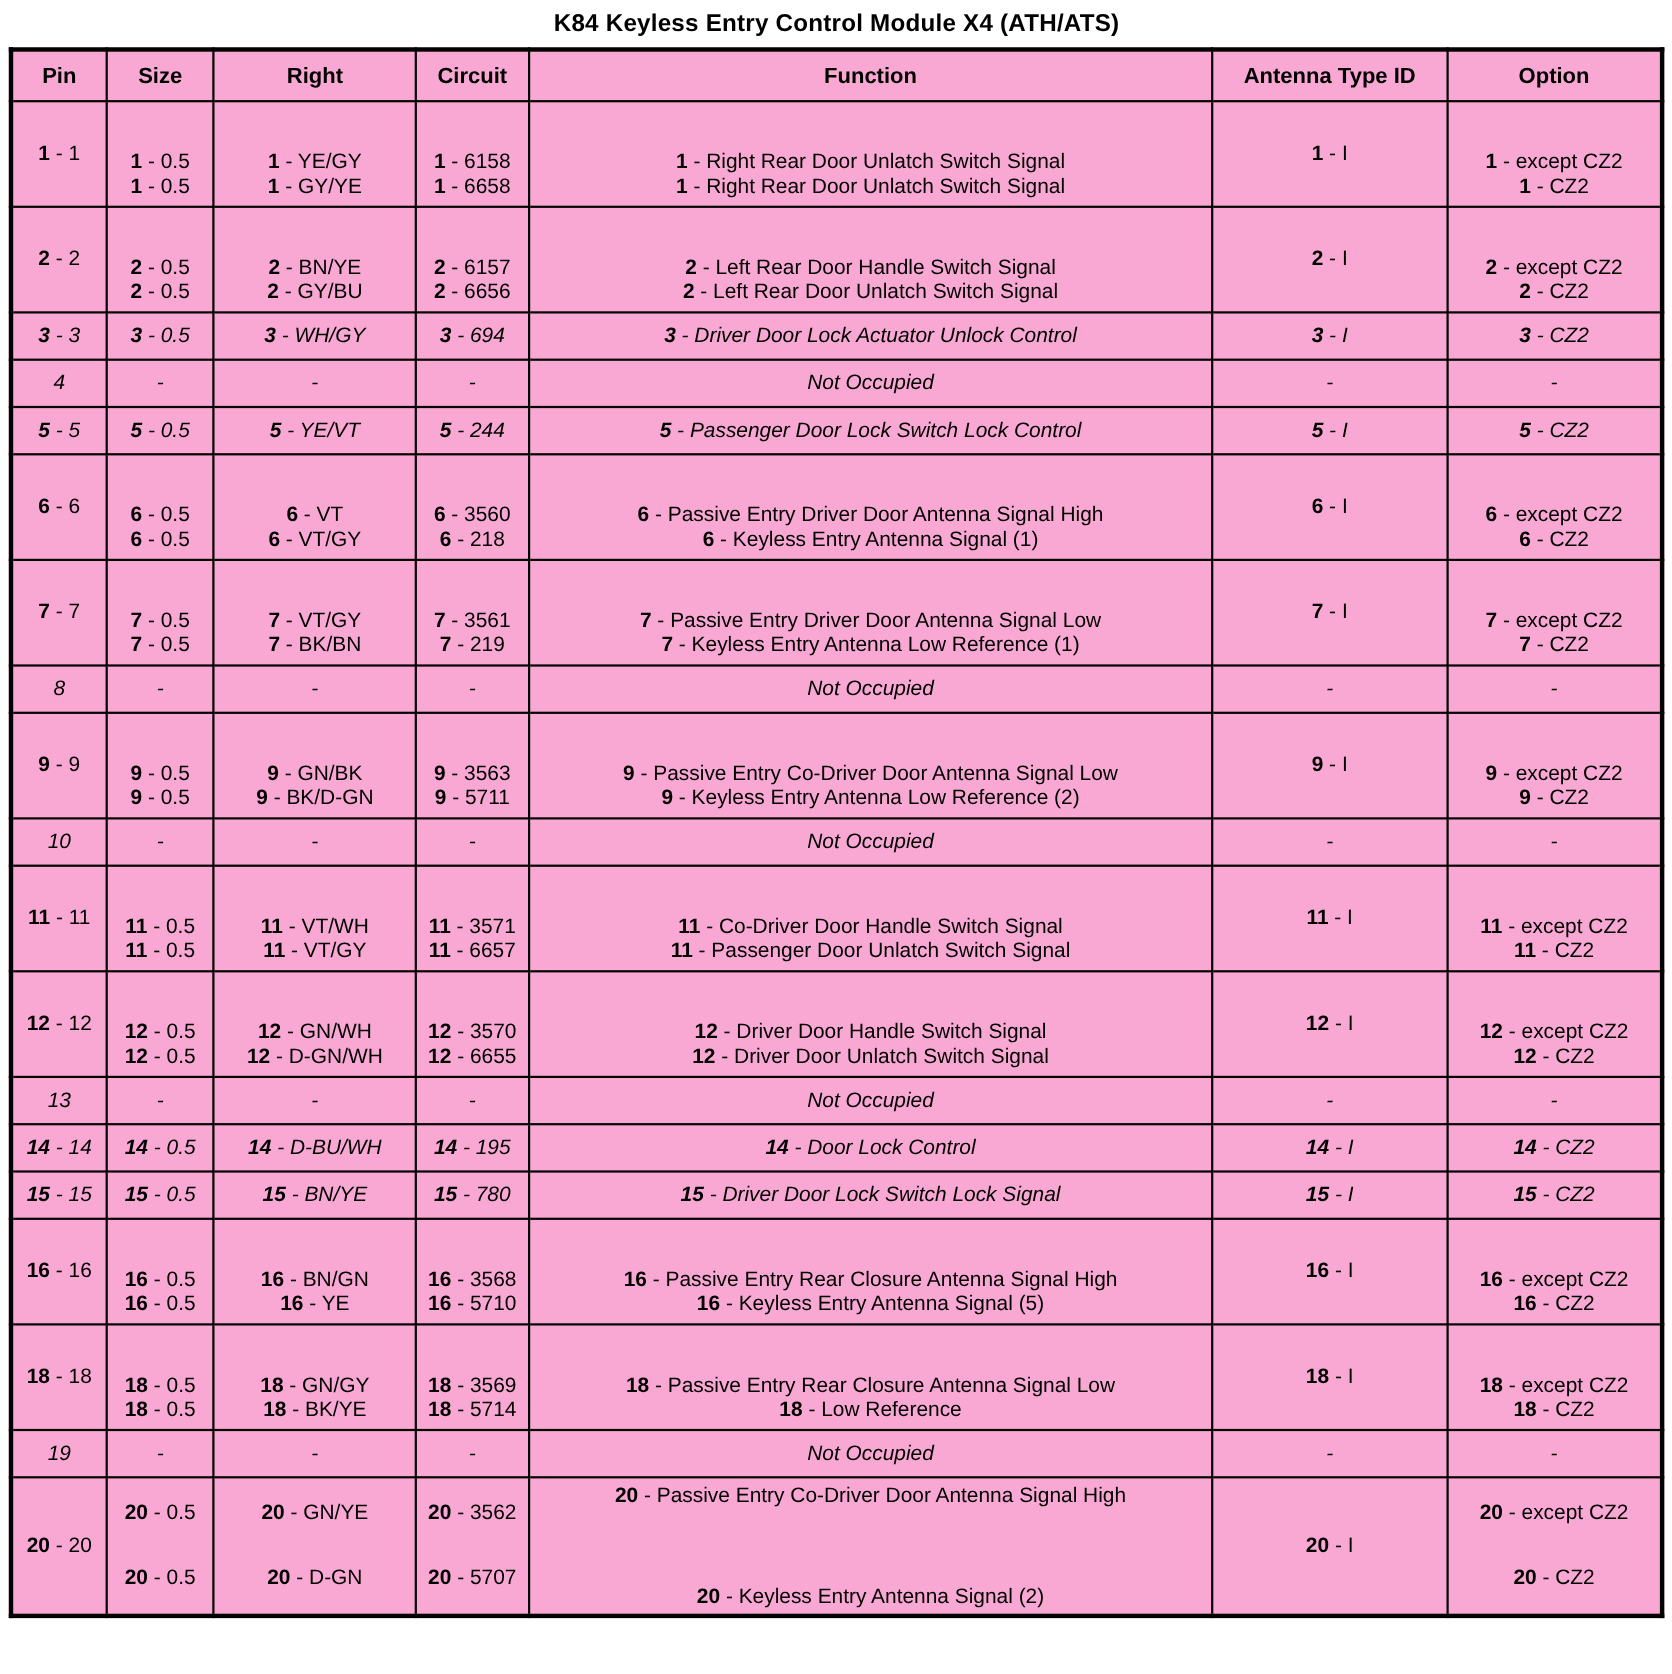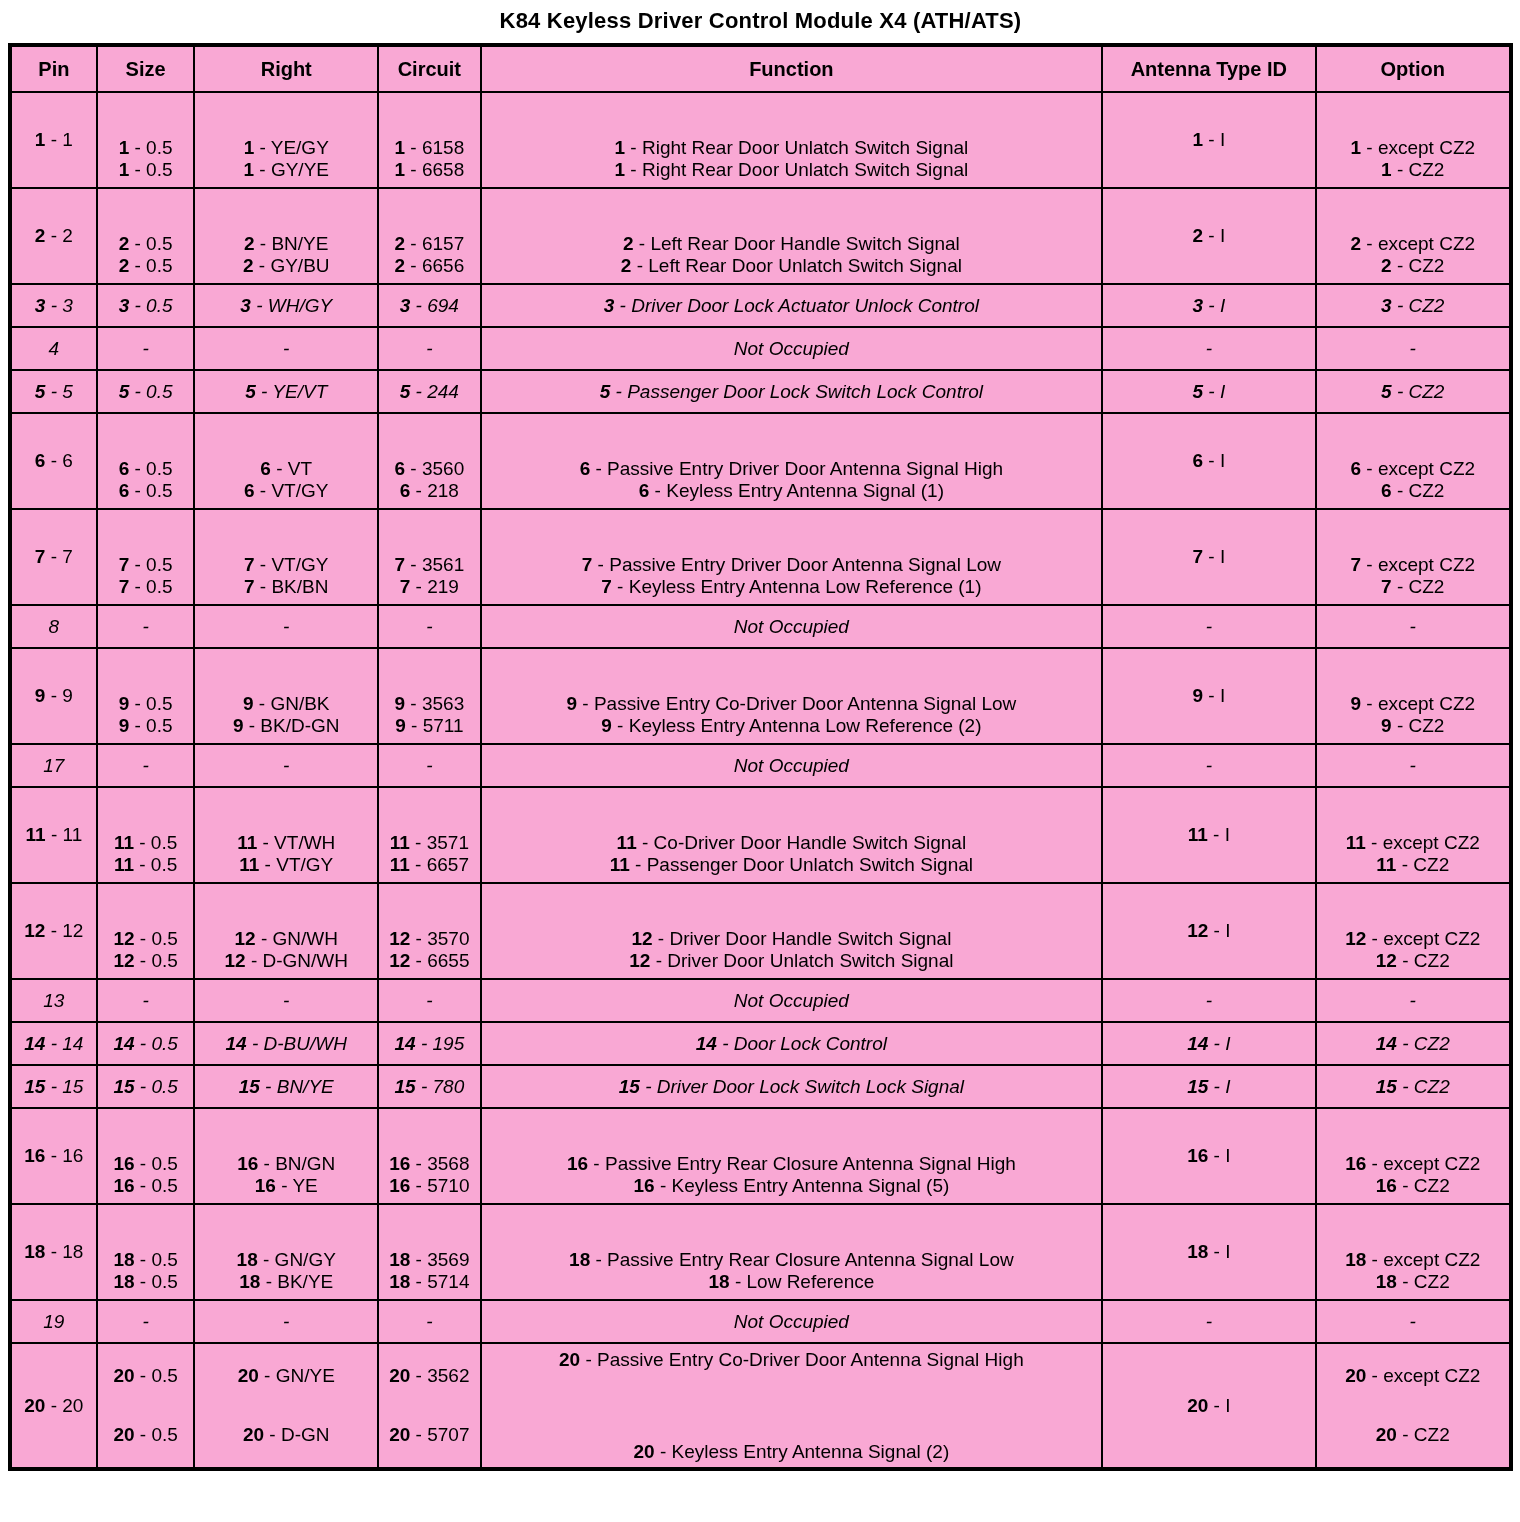--- a/index.html
+++ b/index.html
@@ -73,21 +73,21 @@
   }
   tr.tall .stack.fn .entry {
     max-width: 480px;
     margin: 0 auto;
   }
 </style>
 </head>
 <body>
 
 <div class="page">
-  <div class="doc-title">K84 Keyless Driver Control Module X4 (ATH/ATS)</div>
+  <div class="doc-title">K84 Keyless Entry Control Module X4 (ATH/ATS)</div>
 
   <table class="pinout">
     <colgroup>
       <col style="width:5.78%">
       <col style="width:6.51%">
       <col style="width:12.23%">
       <col style="width:6.84%">
       <col style="width:41.40%">
       <col style="width:14.22%">
       <col style="width:13.02%">
@@ -384,21 +384,21 @@
           </td>
           <td><b>9</b> - I</td>
           <td>
             <div class="stack">
               <div class="entry"><b>9</b> - except CZ2</div>
               <div class="entry"><b>9</b> - CZ2</div>
             </div>
           </td>
         </tr>
         <tr class="single">
-          <td>17</td>
+          <td>10</td>
           <td>
             <div class="stack">
               <div class="entry">-</div>
             </div>
           </td>
           <td>
             <div class="stack">
               <div class="entry">-</div>
             </div>
           </td>

